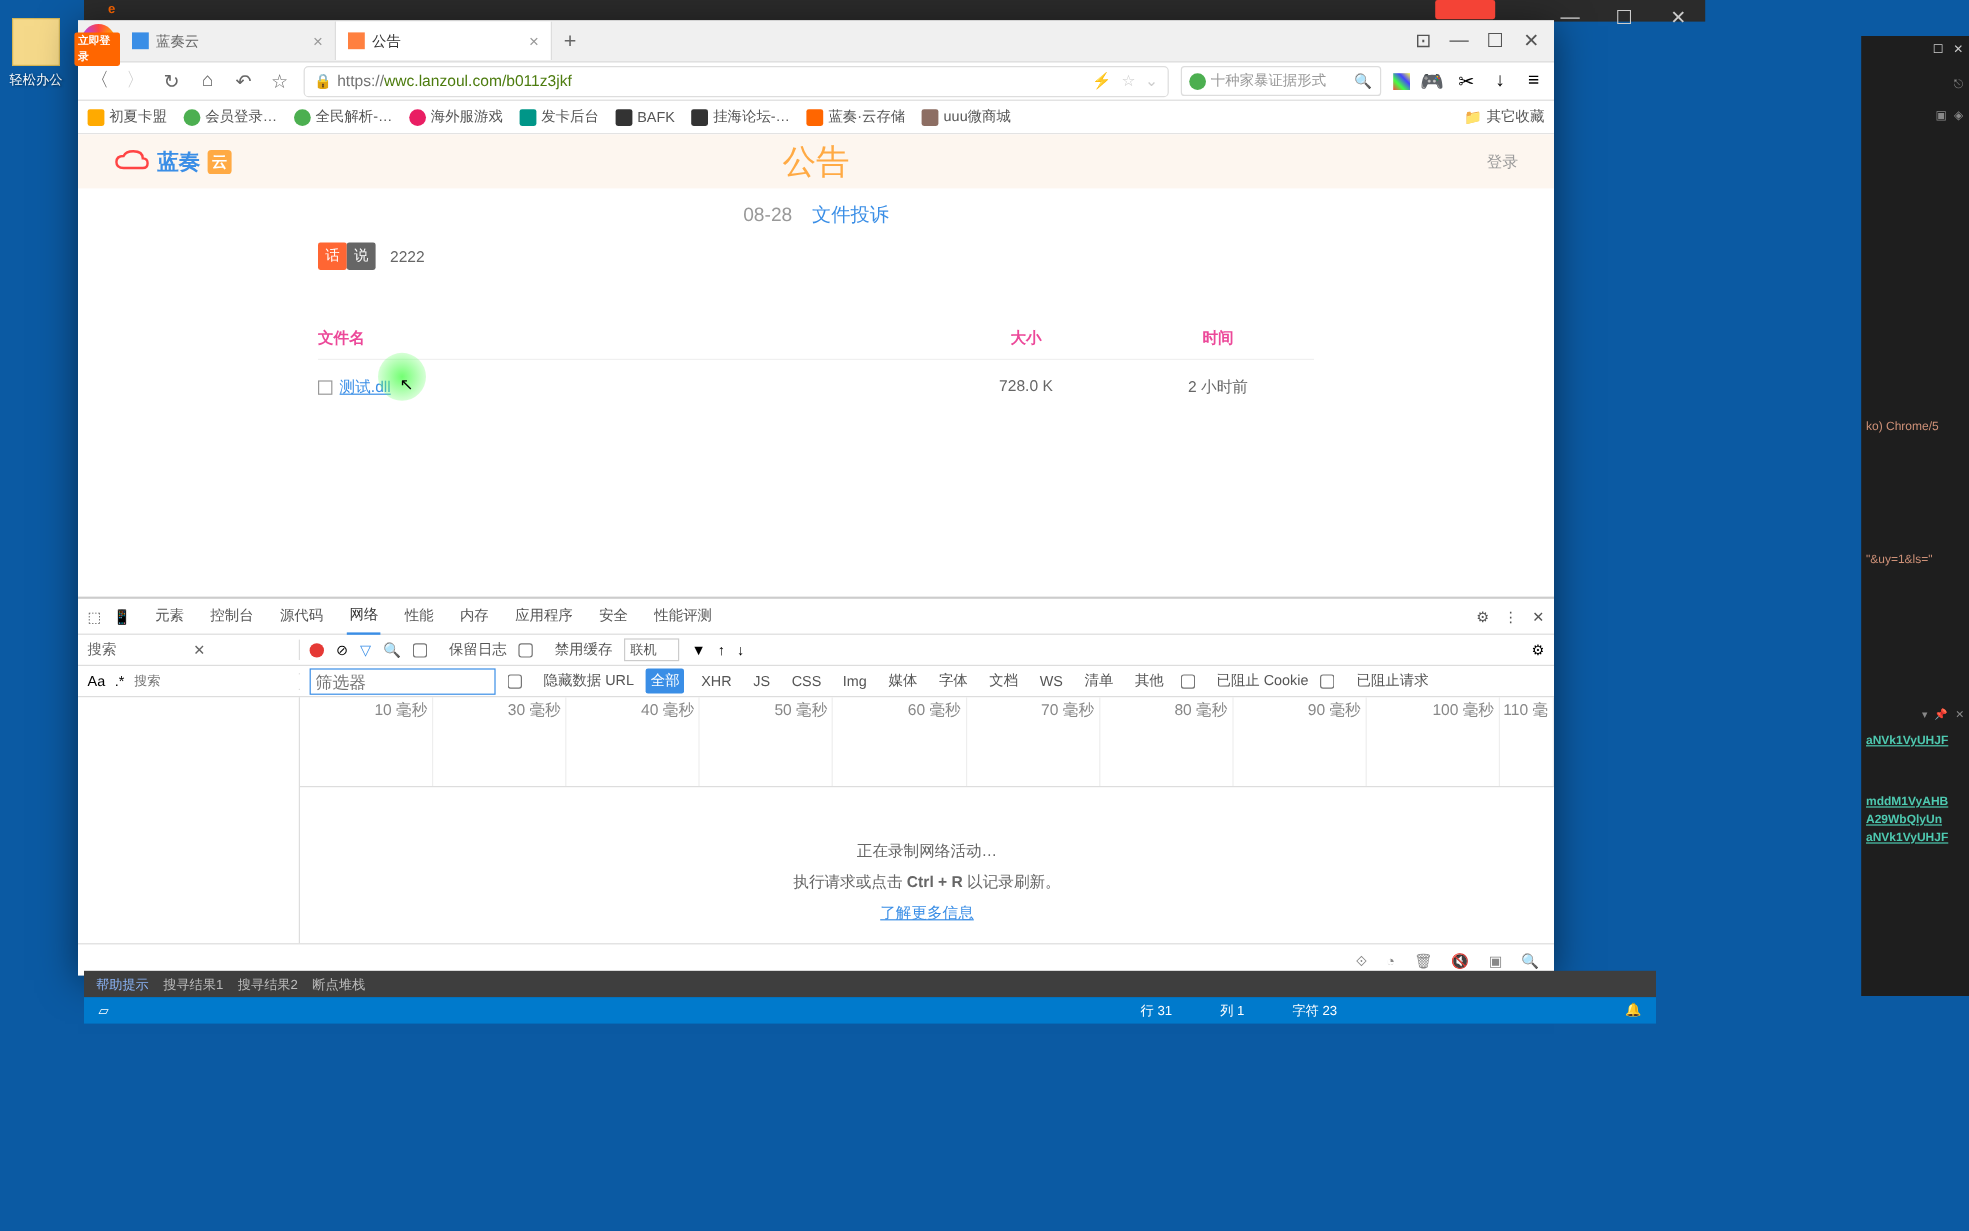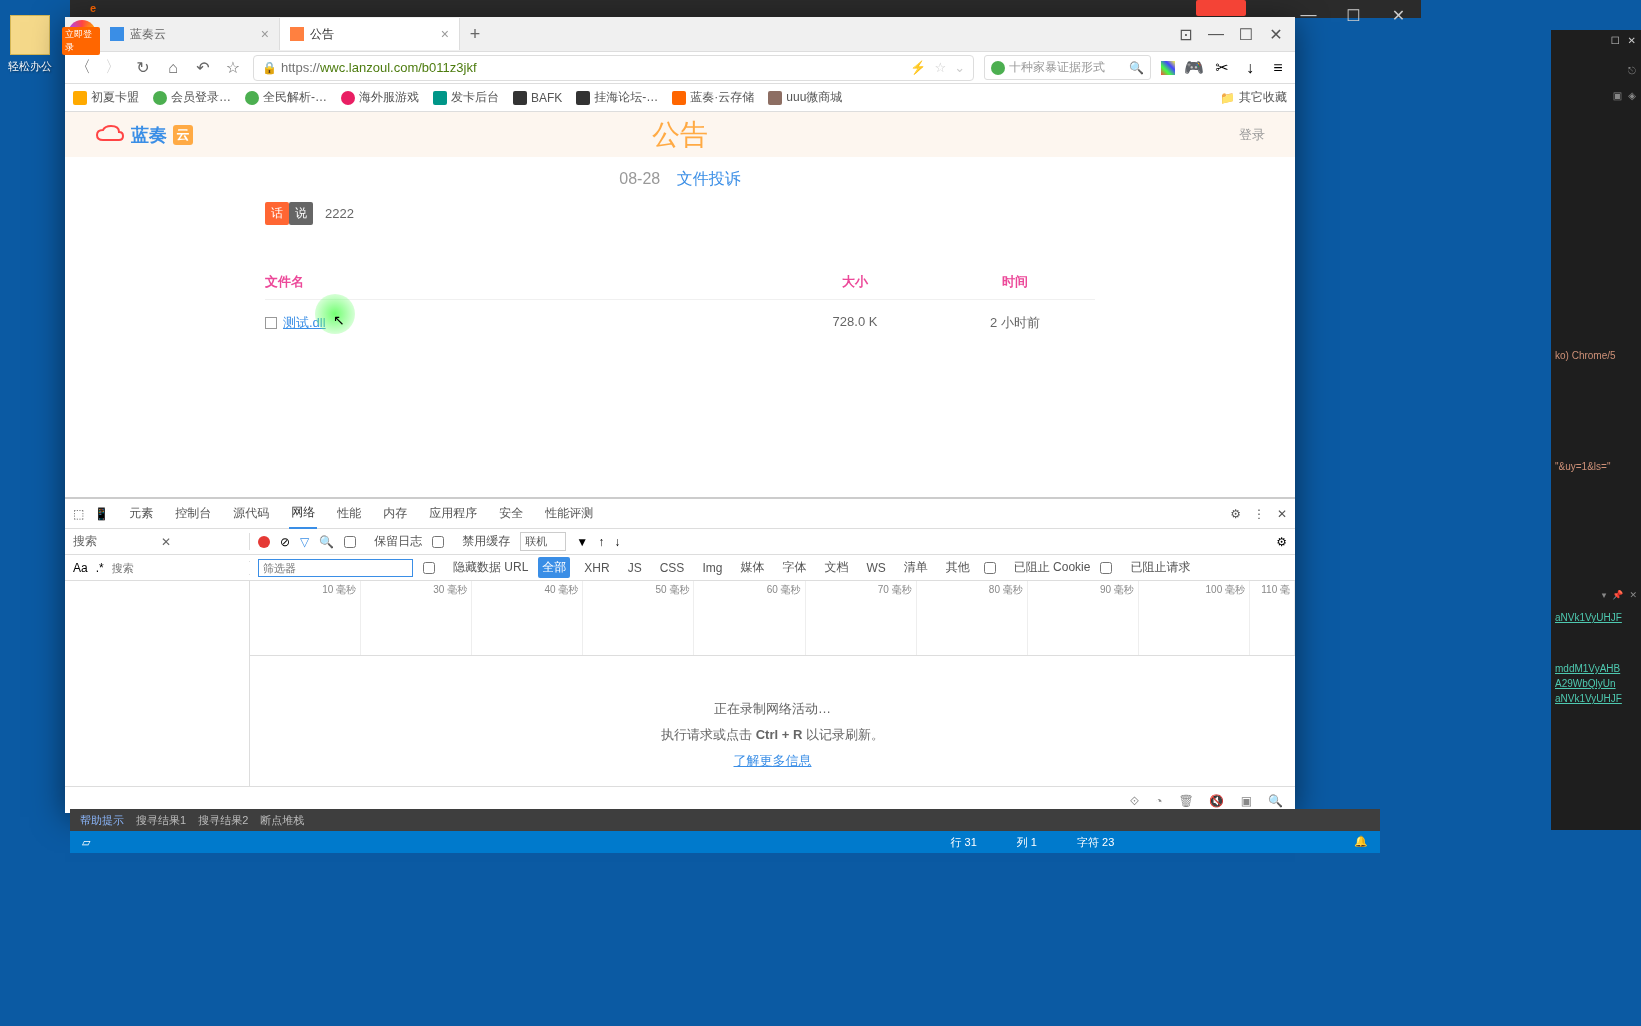--- a/index.html
+++ b/index.html
@@ -11,21 +11,21 @@
     .desktop-icon-label { color: #fff; font-size: 11px; margin-top: 4px; text-shadow: 1px 1px 2px rgba(0,0,0,0.5); }
     
     
     .bg-menubar { position: absolute; top: 0; left: 70px; right: 220px; height: 18px; background: #2b2b2b; color: #aaa; font-size: 11px; padding: 2px 20px; display: flex; gap: 20px; }
     
     
     .browser { position: absolute; top: 17px; left: 65px; width: 1230px; height: 795px; background: #fff; box-shadow: 0 5px 30px rgba(0,0,0,0.5); }
     
     
     .tab-bar { height: 35px; background: #f0f0f0; display: flex; align-items: center; border-bottom: 1px solid #ddd; }
-    .browser-logo { width: 35px; height: 35px; position: relative; }
+    .browser-logo { width: 35px; height: 35px; position: relative; font-weight: bold; }
     .browser-logo-swirl { width: 28px; height: 28px; margin: 3px; border-radius: 50%; background: conic-gradient(#ff4444, #ffaa00, #44ff44, #00ccff, #aa44ff, #ff4444); }
     .login-badge { position: absolute; bottom: -3px; left: -3px; background: #ff6600; color: #fff; font-size: 9px; padding: 1px 3px; border-radius: 2px; }
     .tab { height: 32px; padding: 0 10px; display: flex; align-items: center; font-size: 12px; color: #666; position: relative; min-width: 180px; border-right: 1px solid #ddd; }
     .tab.active { background: #fff; color: #333; }
     .tab-favicon { width: 14px; height: 14px; margin-right: 6px; background: #ff8040; }
     .tab-close { margin-left: auto; color: #999; font-size: 14px; cursor: pointer; }
     .new-tab { width: 30px; text-align: center; color: #666; cursor: pointer; font-size: 18px; }
     .win-controls { margin-left: auto; display: flex; gap: 2px; padding-right: 5px; }
     .win-btn { width: 28px; height: 28px; display: flex; align-items: center; justify-content: center; color: #555; }
     
@@ -87,45 +87,45 @@
     .dt-search-left { width: 185px; display: flex; align-items: center; padding: 0 8px; border-right: 1px solid #ddd; gap: 8px; }
     .dt-search-left span { flex: 1; color: #666; }
     .dt-toolbar { flex: 1; display: flex; align-items: center; padding: 0 8px; gap: 10px; }
     .dt-rec { width: 12px; height: 12px; border-radius: 50%; background: #e53935; }
     .dt-select { border: 1px solid #ccc; padding: 1px 18px 1px 4px; font-size: 11px; color: #555; background: #fff; }
     
     .dt-filter-row { height: 26px; display: flex; align-items: center; border-bottom: 1px solid #ddd; }
     .dt-filter-left { width: 185px; display: flex; align-items: center; padding: 0 8px; border-right: 1px solid #ddd; gap: 8px; }
     .dt-search-input { flex: 1; border: none; outline: none; font-size: 11px; color: #999; }
     .dt-filter-main { flex: 1; display: flex; align-items: center; padding: 0 8px; gap: 10px; }
-    .dt-filter-input { width: 155px; border: 1px solid #3a8ee6; outline: none; padding: 2px 4px; font-size: 11px; }
+    .dt-filter-input { width: 155px; border: 1px solid #3a8ee6; outline: none; padding: 2px 4px; font-size: 14px; }
     .dt-type { padding: 2px 4px; color: #555; }
     .dt-type.active { background: #3a8ee6; color: #fff; border-radius: 2px; }
     
     .dt-body { display: flex; height: 205px; }
     .dt-left-panel { width: 185px; border-right: 1px solid #ddd; }
     .dt-main-panel { flex: 1; position: relative; }
     .dt-timeline { height: 75px; border-bottom: 1px solid #ddd; display: flex; position: relative; }
     .dt-tick { flex: 1; border-right: 1px solid #eee; position: relative; }
-    .dt-tick-label { position: absolute; top: 2px; right: 4px; font-size: 10px; color: #888; white-space: nowrap; }
+    .dt-tick-label { position: absolute; top: 2px; right: 4px; font-size: 13px; color: #888; white-space: nowrap; }
     .dt-empty { text-align: center; padding-top: 40px; color: #666; font-size: 13px; line-height: 2; }
     .dt-empty a { color: #3a8ee6; text-decoration: underline; }
     
     .dt-footer { height: 28px; border-top: 1px solid #ddd; display: flex; align-items: center; justify-content: flex-end; padding: 0 12px; gap: 16px; color: #888; }
     
     
     .ide-tabbar { position: absolute; left: 70px; top: 809px; height: 22px; background: #3e3e3e; color: #bbb; font-size: 11px; display: flex; align-items: center; padding: 0 10px; gap: 12px; width: 1310px; }
     .ide-tabbar .active-tip { color: #8ab4f8; }
     .ide-status { position: absolute; left: 70px; top: 831px; height: 22px; width: 1310px; background: #007acc; color: #fff; font-size: 11px; display: flex; align-items: center; padding: 0 12px; gap: 40px; }
     .ide-status-right { margin-left: auto; display: flex; gap: 40px; }
     
     
     .right-panel { position: absolute; top: 30px; right: 0; width: 90px; height: 800px; background: #1e1e1e; color: #6a9955; font-size: 10px; padding: 60px 4px; overflow: hidden; }
     .right-panel .code-line { white-space: nowrap; color: #ce9178; margin: 3px 0; }
-    .right-panel .link-line { color: #4ec9b0; text-decoration: underline; margin: 4px 0; white-space: nowrap; }
+    .right-panel .link-line { color: #4ec9b0; text-decoration: underline; margin: 4px 0; white-space: nowrap; font-weight: bold; }
     
     label { display: flex; align-items: center; gap: 18px; color: #555; }
     input[type=checkbox] { width: 12px; height: 12px; }
   </style>
 </head>
 <body>
 
 <div class="desktop-icon">
   <div class="desktop-icon-img"></div>
   <div class="desktop-icon-label">轻松办公</div>

